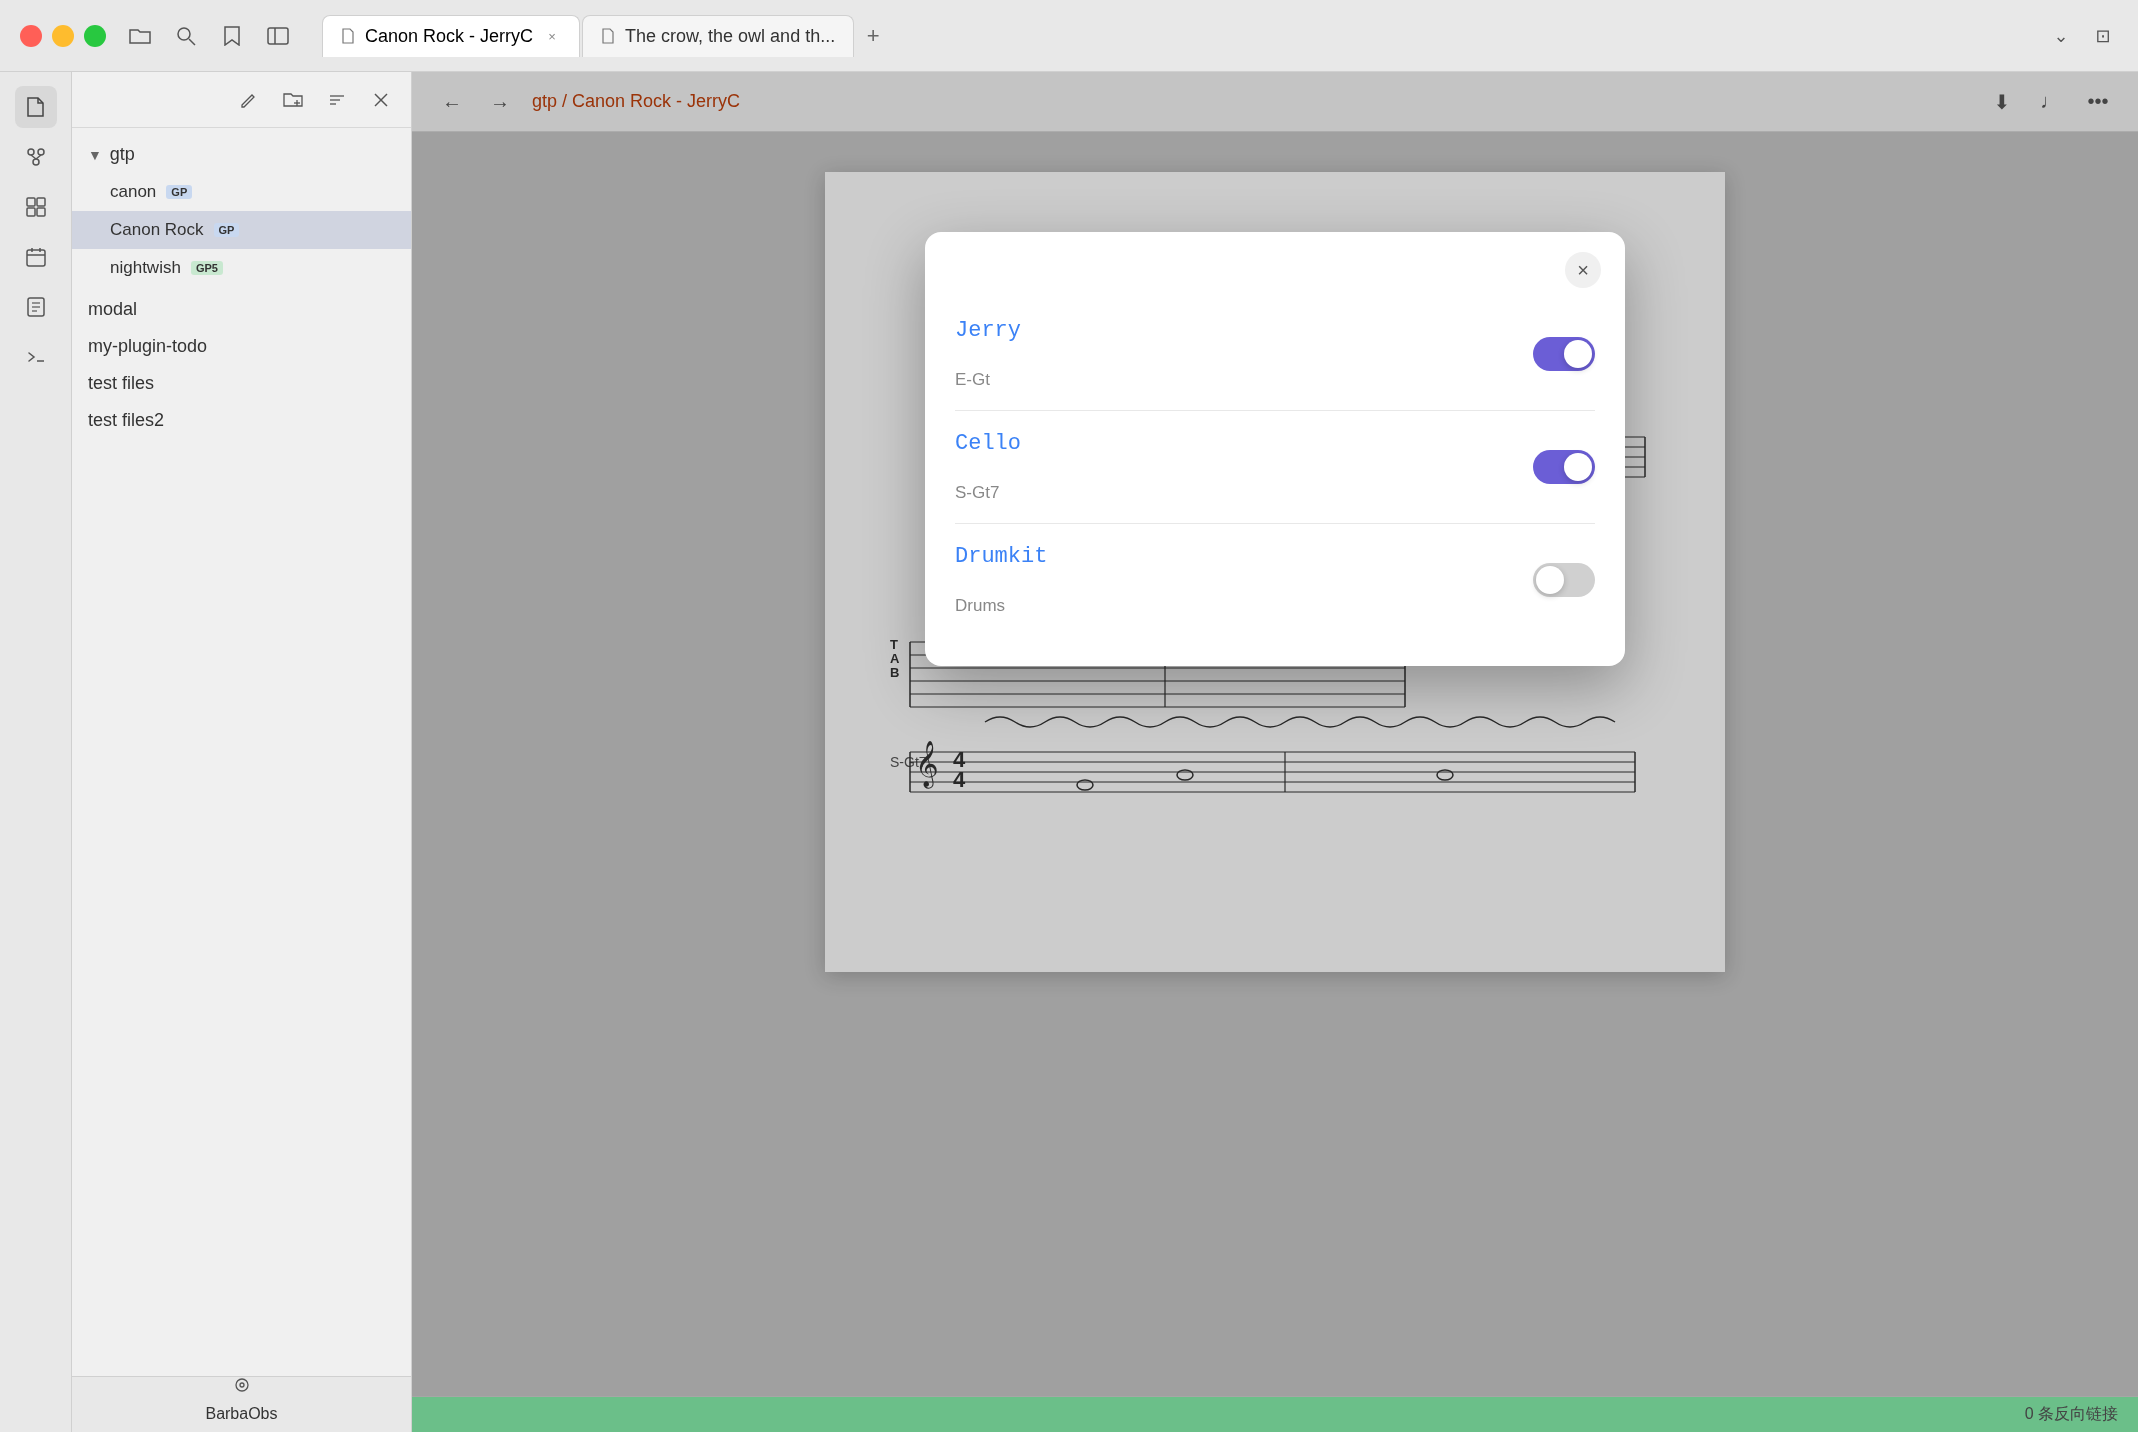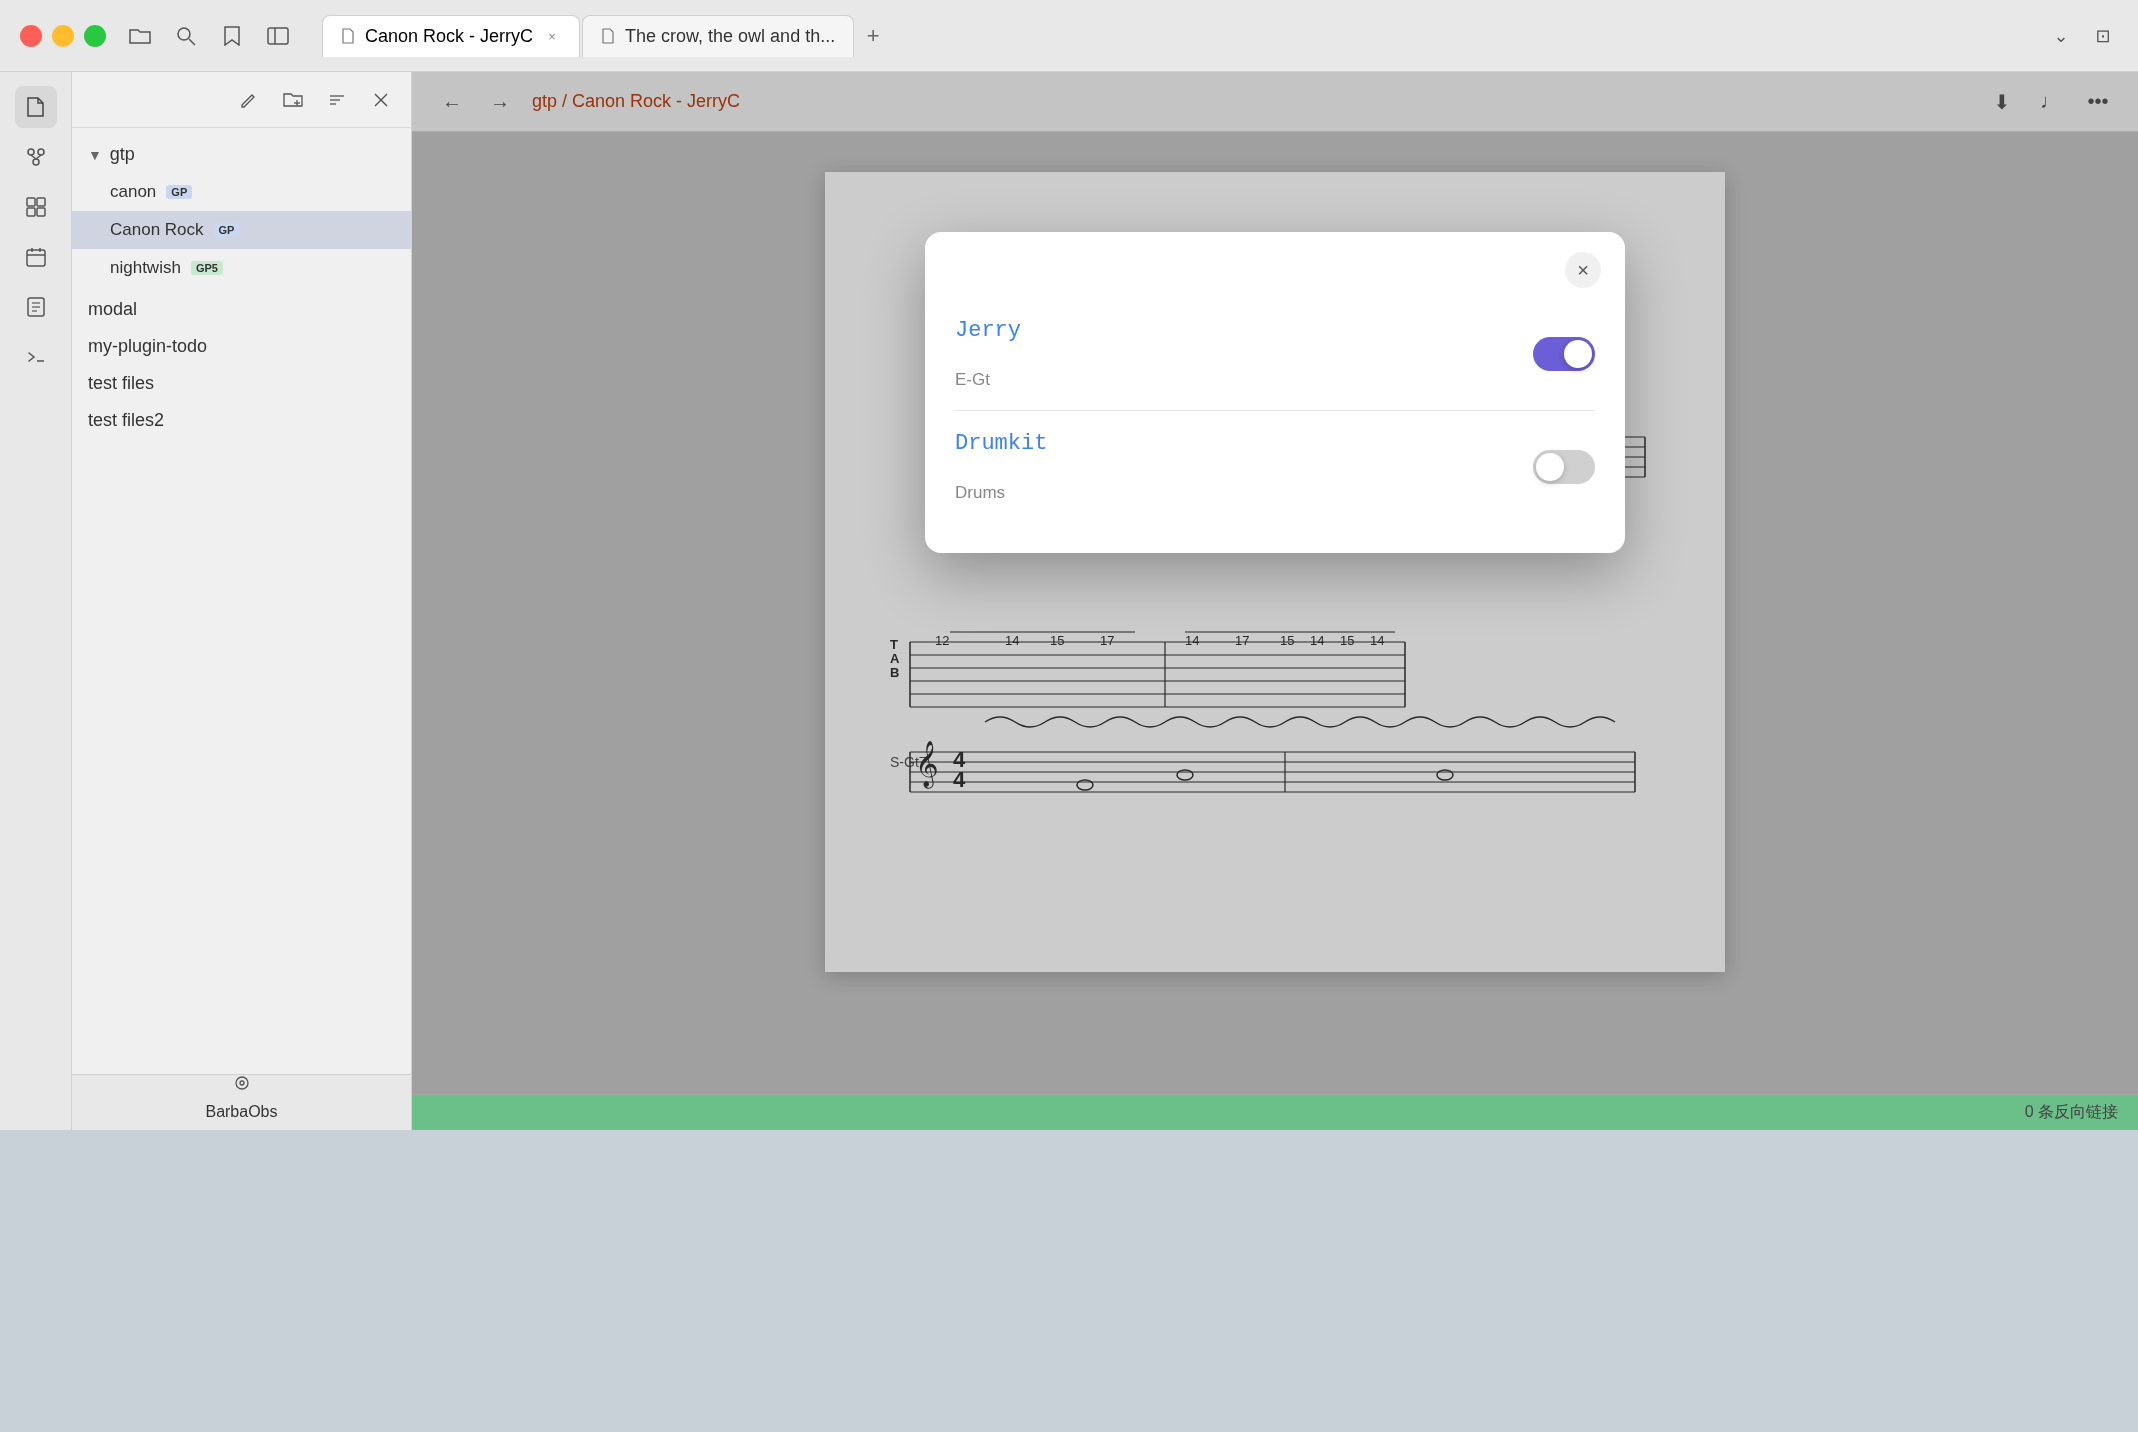--- a/index.html
+++ b/index.html
@@ -10,21 +10,21 @@
       height: 1432px;
       overflow: hidden;
       position: relative;
     }
 
     
     .app-window {
       position: absolute;
       top: 0; left: 0;
       width: 2138px;
-      height: 1130px;
+      height: 1432px;
       background: #f0f0f0;
       display: flex;
       flex-direction: column;
     }
 
     
     .titlebar {
       height: 72px;
       background: #e8e8e8;
       display: flex;
@@ -774,20 +774,29 @@
             <div class="track-item">
               <div class="track-info">
                 <div class="track-name">Jerry</div>
                 <div class="track-type">E-Gt</div>
               </div>
               <div class="toggle on">
                 <div class="toggle-thumb"></div>
               </div>
             </div>
 
+            <div class="track-item">
+              <div class="track-info">
+                <div class="track-name">Cello</div>
+                <div class="track-type">S-Gt7</div>
+              </div>
+              <div class="toggle on">
+                <div class="toggle-thumb"></div>
+              </div>
+            </div>
 
 
             <div class="track-item">
               <div class="track-info">
                 <div class="track-name">Drumkit</div>
                 <div class="track-type">Drums</div>
               </div>
               <div class="toggle off">
                 <div class="toggle-thumb"></div>
               </div>

